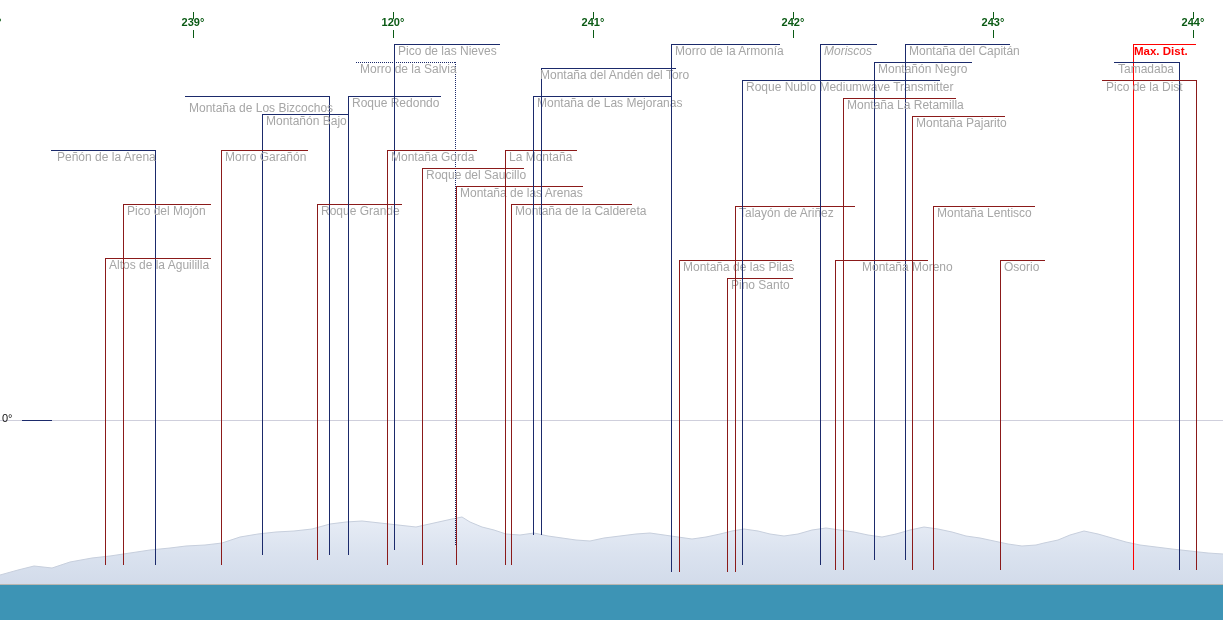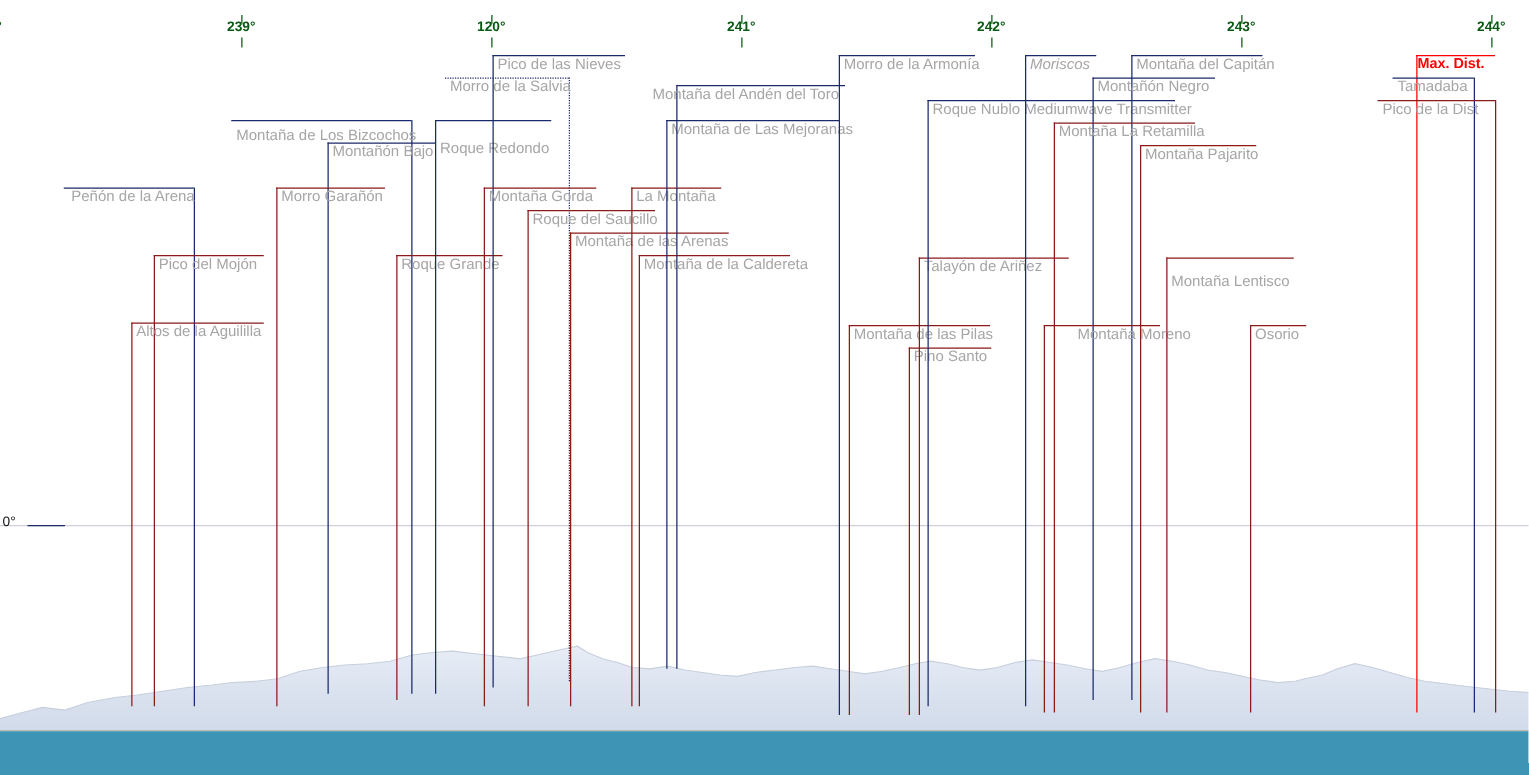--- a/index.html
+++ b/index.html
@@ -130,21 +130,21 @@
         <div class="plab" style="left: 225px; top: 151px;">Morro Garañón</div>
       </div>
       <div class="peak c-red" title="Roque Grande" style="left: 0px; top: 0px;">
         <div class="hbar" style="left: 317px; top: 204px; width: 85px;"></div>
         <div class="vbar" style="left: 317px; top: 204px; height: 356px;"></div>
         <div class="plab" style="left: 321px; top: 205px;">Roque Grande</div>
       </div>
       <div class="peak c-blue" title="Roque Redondo" style="left: 0px; top: 0px;">
         <div class="hbar" style="left: 348px; top: 96px; width: 93px;"></div>
         <div class="vbar" style="left: 348px; top: 96px; height: 459px;"></div>
-        <div class="plab" style="left: 352px; top: 112px;">Roque Redondo</div>
+        <div class="plab" style="left: 352px; top: 97px;">Roque Redondo</div>
       </div>
       <div class="peak c-blue dotted" title="Morro de la Salvia" style="left: 0px; top: 0px;">
         <div class="hbar" style="left: 356px; top: 62px; width: 99px;"></div>
         <div class="vbar" style="left: 455px; top: 62px; height: 483px;"></div>
         <div class="plab" style="left: 360px; top: 63px;">Morro de la Salvia</div>
       </div>
       <div class="peak c-blue" title="Pico de las Nieves" style="left: 0px; top: 0px;">
         <div class="hbar" style="left: 394px; top: 44px; width: 106px;"></div>
         <div class="vbar" style="left: 394px; top: 44px; height: 506px;"></div>
         <div class="plab" style="left: 398px; top: 45px;">Pico de las Nieves</div>
@@ -175,21 +175,21 @@
         <div class="plab" style="left: 515px; top: 205px;">Montaña de la Caldereta</div>
       </div>
       <div class="peak c-blue" title="Montaña de Las Mejoranas" style="left: 0px; top: 0px;">
         <div class="hbar" style="left: 533px; top: 96px; width: 139px;"></div>
         <div class="vbar" style="left: 533px; top: 96px; height: 439px;"></div>
         <div class="plab" style="left: 537px; top: 97px;">Montaña de Las Mejoranas</div>
       </div>
       <div class="peak c-blue" title="Montaña del Andén del Toro" style="left: 0px; top: 0px;">
         <div class="hbar" style="left: 541px; top: 68px; width: 135px;"></div>
         <div class="vbar" style="left: 541px; top: 68px; height: 467px;"></div>
-        <div class="plab" style="left: 522px; top: 69px;">Montaña del Andén del Toro</div>
+        <div class="plab" style="left: 540px; top: 69px;">Montaña del Andén del Toro</div>
       </div>
       <div class="peak c-blue" title="Morro de la Armonía" style="left: 0px; top: 0px;">
         <div class="hbar" style="left: 671px; top: 44px; width: 109px;"></div>
         <div class="vbar" style="left: 671px; top: 44px; height: 528px;"></div>
         <div class="plab" style="left: 675px; top: 45px;">Morro de la Armonía</div>
       </div>
       <div class="peak c-red" title="Montaña de las Pilas" style="left: 0px; top: 0px;">
         <div class="hbar" style="left: 679px; top: 260px; width: 113px;"></div>
         <div class="vbar" style="left: 679px; top: 260px; height: 312px;"></div>
         <div class="plab" style="left: 683px; top: 261px;">Montaña de las Pilas</div>
@@ -235,21 +235,21 @@
         <div class="plab" style="left: 916px; top: 117px;">Montaña Pajarito</div>
       </div>
       <div class="peak c-red" title="Montaña Moreno" style="left: 0px; top: 0px;">
         <div class="hbar" style="left: 835px; top: 260px; width: 93px;"></div>
         <div class="vbar" style="left: 835px; top: 260px; height: 310px;"></div>
         <div class="plab" style="left: 839px; top: 261px; margin-left: 23px;">Montaña Moreno</div>
       </div>
       <div class="peak c-red" title="Montaña Lentisco" style="left: 0px; top: 0px;">
         <div class="hbar" style="left: 933px; top: 206px; width: 102px;"></div>
         <div class="vbar" style="left: 933px; top: 206px; height: 364px;"></div>
-        <div class="plab" style="left: 937px; top: 207px; margin-top: 12px;">Montaña Lentisco</div>
+        <div class="plab" style="left: 937px; top: 207px;">Montaña Lentisco</div>
       </div>
       <div class="peak c-red" title="Osorio" style="left: 0px; top: 0px;">
         <div class="hbar" style="left: 1000px; top: 260px; width: 45px;"></div>
         <div class="vbar" style="left: 1000px; top: 260px; height: 310px;"></div>
         <div class="plab" style="left: 1004px; top: 261px;">Osorio</div>
       </div>
       <div class="peak c-bright maxdist" title="Max. Dist." style="left: 0px; top: 0px;">
         <div class="hbar" style="left: 1133px; top: 44px; width: 63px;"></div>
         <div class="vbar" style="left: 1133px; top: 44px; height: 526px;"></div>
         <div class="plab" style="left: 1134px; top: 45px;">Max. Dist.</div>

